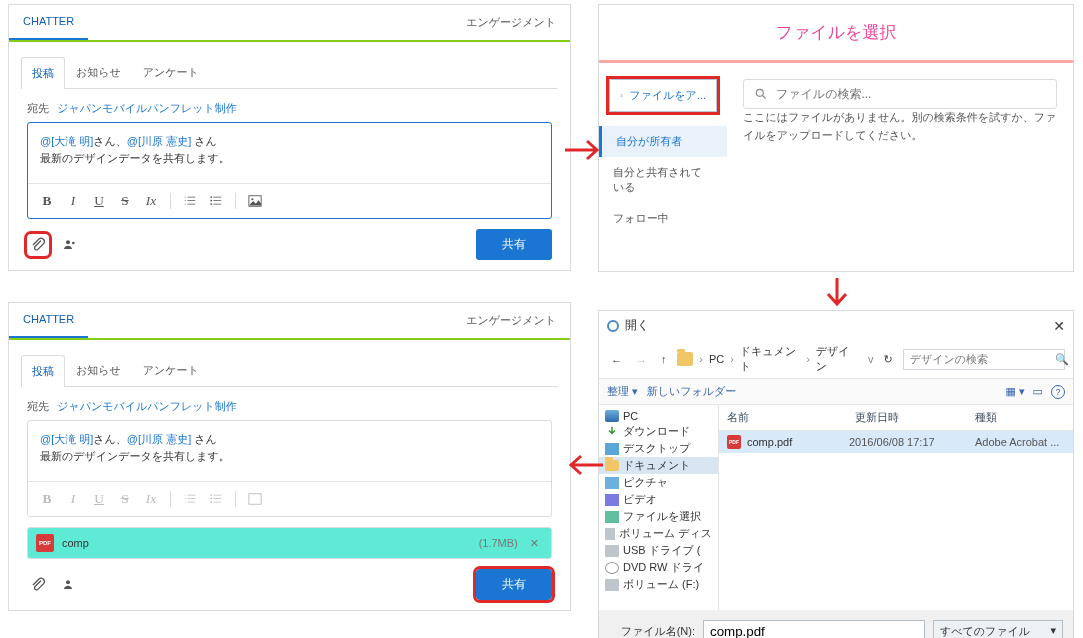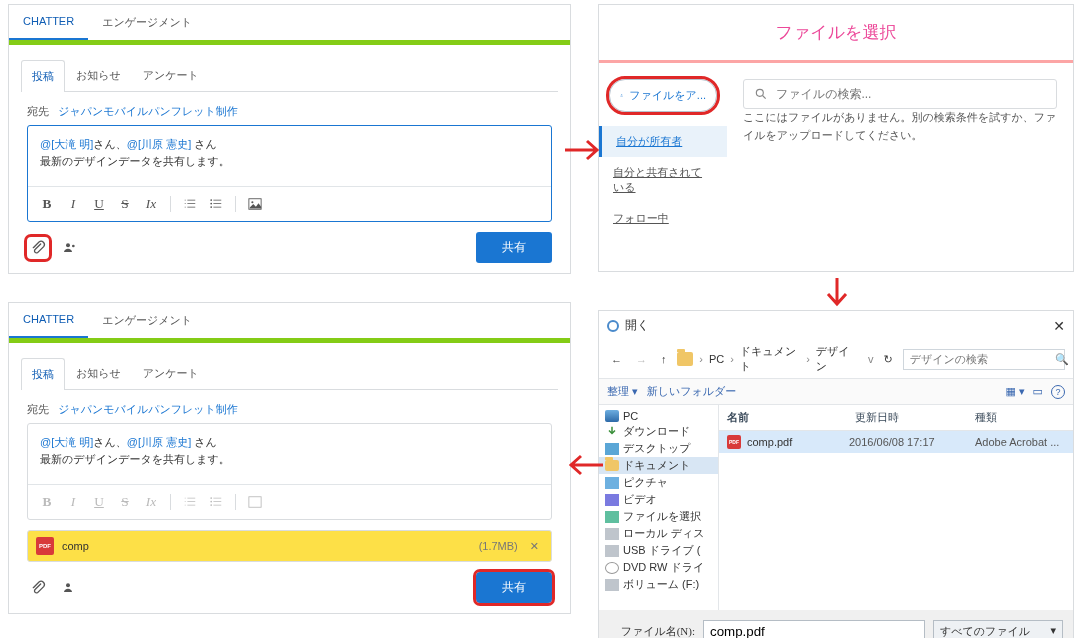--- a/index.html
+++ b/index.html
@@ -1,51 +1,51 @@
 <!DOCTYPE html>
 <html><head>
 <meta charset="utf-8">
 <style>
   * { box-sizing: border-box; margin: 0; padding: 0; }
   body { font-family: "Meiryo", "Hiragino Sans", Arial, sans-serif; font-size: 11px; background: #fff; width: 1083px; height: 638px; position: relative; color: #333; }
   .panel { position: absolute; border: 1px solid #d9dcdf; background: #fff; }
-  .chatter-tabs { border-bottom: 5px solid #84cc16; display:flex; }
+  .chatter-tabs { border-bottom: 2px solid #84cc16; display:flex;justify-content:space-between; }
   .chatter-tab { padding: 10px 14px; color:#555; cursor:pointer; }
   .chatter-tab.active { border-bottom: 2px solid #1a76d2; color:#0f5db4; }
   .sub-tabs { display:flex; margin: 14px 12px 0 12px; border-bottom:1px solid #d9dcdf; }
   .sub-tabs .stab { padding:8px 10px; border:1px solid transparent; border-bottom:none; color:#555; cursor:pointer; }
   .sub-tabs .stab.active { border-color:#d9dcdf; background:#fff; color:#0f5db4; border-radius:3px 3px 0 0; position:relative; top:1px; }
-  .recipients { margin: 12px 18px 6px 18px; color:#555; }
+  .recipients { margin: 12px 18px 6px 18px; color:#555;font-family:Liberation Serif, serif; }
   .recipients a { color:#1a76d2; text-decoration:none; }
   .editor-box { margin: 0 18px; border:1px solid #1a76d2; border-radius:3px; background:#fff; }
   .editor-box.ghost { border-color:#d9dcdf; }
   .editor-text { padding:10px 12px; min-height:60px; color:#333; line-height:1.5; }
   .mention { color:#1a76d2; }
   .toolbar { border-top:1px solid #e1e5e8; padding:6px 8px; display:flex; gap:4px; align-items:center; }
   .toolbar .tb { width:22px; height:22px; border:none; background:none; color:#555; font-family:"Times New Roman",serif; cursor:pointer; border-radius:3px; display:flex; align-items:center; justify-content:center; }
   .underline { text-decoration:underline; }
   .strike { text-decoration:line-through; }
   .sep { width:1px; height:16px; background:#d9dcdf; margin:0 4px; }
   .bottom-row { display:flex; justify-content:space-between; align-items:center; padding:10px 18px; }
   .left-actions { display:flex; gap:10px; }
   .icon-btn { width:22px; height:22px; display:flex; align-items:center; justify-content:center; cursor:pointer; color:#555; }
   .share-btn { background:#1a76d2; color:#fff; border:none; padding:7px 26px; border-radius:3px; cursor:pointer; font-size:12px; }
   .hi-red { outline:3px solid #e02828; border-radius:4px; }
   
   .panel-title { text-align:center; font-size:17px; color:#ec4899; padding:16px 0; border-bottom:3px solid #fca5a5; }
   .file-sidebar { width:128px; float:left; border-right:0; padding:0; }
-  .upload-btn { display:flex; align-items:center; gap:6px; color:#1a76d2; border:1px solid #b8c4cf; padding:8px 10px; margin:16px 10px 14px 10px; border-radius:16px; cursor:pointer; font-size:11px; white-space:nowrap; overflow:hidden; }
-  .fs-item { padding:8px 14px; cursor:pointer; color:#555;text-decoration:underline; }
+  .upload-btn { display:flex; align-items:center; gap:6px; color:#1a76d2; border:1px solid #b8c4cf; padding:8px 10px; margin:16px 10px 14px 10px; border-radius:0; cursor:pointer; font-size:11px; white-space:nowrap; overflow:hidden; }
+  .fs-item { padding:8px 14px; cursor:pointer; color:#555; }
   .fs-item.active { background:#e9f2fa; border-left:3px solid #1a76d2; color:#1a76d2; }
   .file-main { margin-left:128px; padding:16px 16px 0 16px; }
   .search-box { border:1px solid #d9dcdf; border-radius:3px; padding:7px 10px; display:flex; align-items:center; gap:8px; color:#888; }
   .search-box input { border:none; outline:none; flex:1; font-size:12px; color:#333; }
   .empty-msg { color:#555; line-height:1.6; }
   
-  .att-chip { margin:10px 18px 0 18px; background:#fde047; border:1px solid #d9dcdf; border-radius:3px; display:flex; align-items:center; padding:6px 8px; gap:8px; }
+  .att-chip { margin:10px 18px 0 18px; background:#5eead4; border:1px solid #d9dcdf; border-radius:3px; display:flex; align-items:center; padding:6px 8px; gap:8px; }
   .pdf-ico { width:18px; height:18px; background:#d83a3a; border-radius:2px; display:flex; align-items:center; justify-content:center; color:#fff; font-size:6px; font-weight:bold; }
   .att-size { margin-left:auto; color:#777; }
   .att-x { color:#777; cursor:pointer; padding:0 4px; }
   
   .win-title { display:flex; align-items:center; padding:6px 8px; font-size:12px; }
   .win-close { margin-left:auto; cursor:pointer; font-size:14px; color:#333; }
   .win-nav { display:flex; align-items:center; gap:6px; padding:4px 8px; border-bottom:1px solid #e3e6e9; background:#fff; }
   .nav-btn { color:#333; cursor:pointer; padding:2px 4px; }
   .folder-ico { width:18px; height:14px; background:#f0c666; border-radius:2px; display:inline-block; position:relative; }
   .folder-ico::before{content:"";position:absolute;top:-3px;left:0;width:8px;height:3px;background:#f0c666;border-radius:1px 1px 0 0;}
@@ -57,26 +57,26 @@
   .win-bar .right-icos{ margin-left:auto; display:flex; gap:8px; color:#3a68b0; }
   .win-body { display:flex; height:205px; }
   .win-tree { width:120px; border-right:1px solid #e3e6e9; padding:4px 0; overflow:hidden; }
   .tree-item { display:flex; align-items:center; gap:4px; padding:1px 6px; white-space:nowrap; cursor:pointer; font-size:11px; }
   .tree-item.sel { background:#d8e6f4; }
   .tree-ico { width:14px; height:12px; display:inline-block; }
   .ic-pc{background:linear-gradient(#6daee0,#2d6aa8);border-radius:2px;}
   .ic-dl svg, .tree-ico svg{width:14px;height:12px;}
   .win-list { flex:1; overflow:hidden; }
   .wl-head { display:flex; padding:5px 8px; color:#3a4a5a; border-bottom:1px solid #e3e6e9; font-size:11px; }
-  .wl-head .c1{flex:1;font-weight:bold;} .wl-head .c2{width:120px;} .wl-head .c3{width:90px;}
+  .wl-head .c1{flex:1;} .wl-head .c2{width:120px;} .wl-head .c3{width:90px;}
   .wl-row { display:flex; padding:4px 8px; background:#d8e9fa; align-items:center; gap:6px; font-size:11px; }
   .wl-row .c1{flex:1; display:flex; align-items:center; gap:6px;} .wl-row .c2{width:120px;color:#555;} .wl-row .c3{width:90px;color:#555;}
   .win-footer { padding:10px 10px; background:#f0f0f0; }
   .wf-row { display:flex; align-items:center; gap:8px; margin-bottom:8px; }
-  .wf-label { width:86px; text-align:right;font-family:Liberation Serif, serif; }
+  .wf-label { width:86px; text-align:right; }
   .wf-input { flex:1; border:1px solid #b5bdc5; padding:3px 6px; background:#fff; }
   .wf-select { width:130px; border:1px solid #b5bdc5; padding:3px 6px; background:#eef1f4; display:flex; justify-content:space-between; }
   .arrow { position:absolute; color:#e02828; font-weight:bold; }
 </style>
 </head>
 <body>
 
 <div class="panel" style="left:8px; top:4px; width:563px;">
   <div class="chatter-tabs">
     <div class="chatter-tab active">CHATTER</div>
@@ -306,21 +306,21 @@
       <div class="tree-item">
           <span class="tree-ico" style="background:#7a7ae0"></span>
           <span>ビデオ</span>
         </div>
       <div class="tree-item">
           <span class="tree-ico" style="background:#5fbf9f"></span>
           <span>ファイルを選択</span>
         </div>
       <div class="tree-item">
           <span class="tree-ico" style="background:#bfc5cc"></span>
-          <span>ローカル ディス</span>
+          <span>ボリューム ディス</span>
         </div>
       <div class="tree-item">
           <span class="tree-ico" style="background:#bfc5cc"></span>
           <span>USB ドライブ (</span>
         </div>
       <div class="tree-item">
           <span class="tree-ico" style="border:1px solid #999;border-radius:50%"></span>
           <span>DVD RW ドライ</span>
         </div>
       <div class="tree-item">

